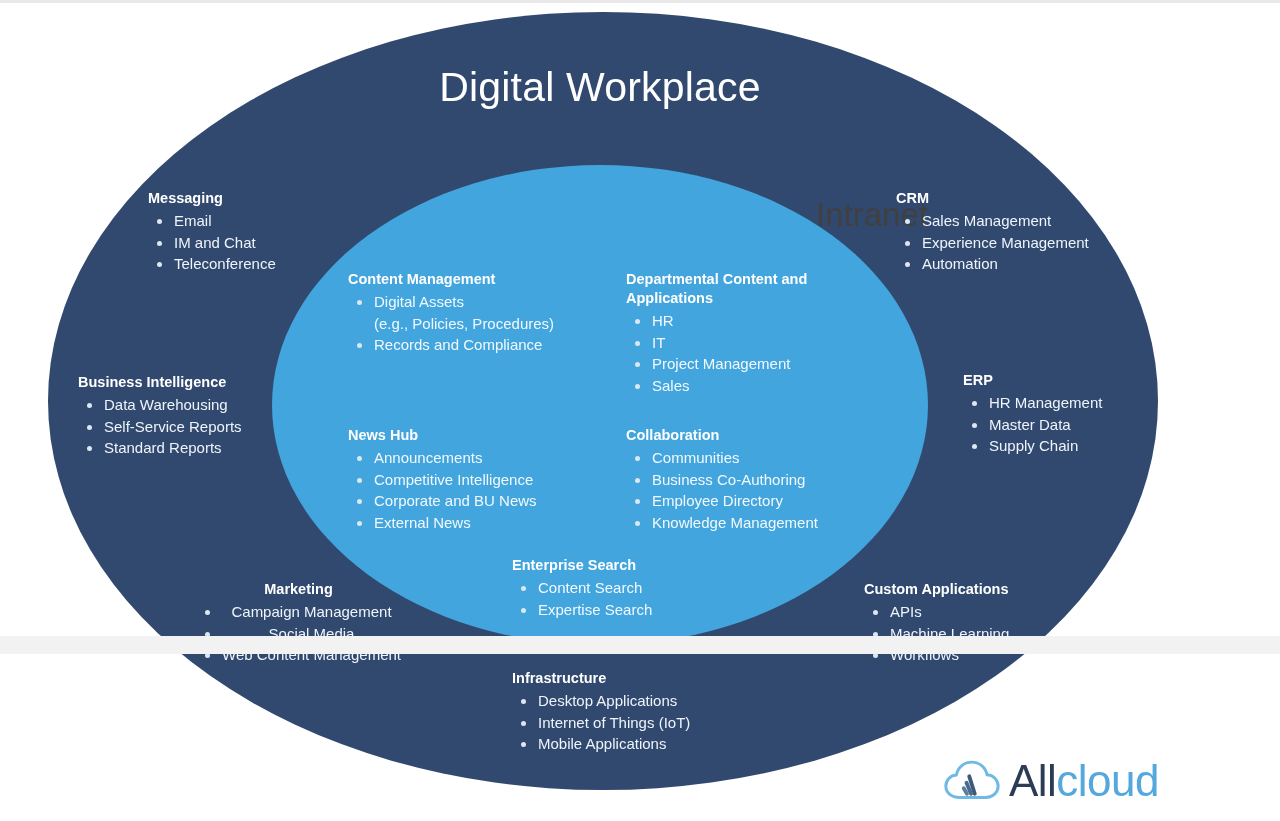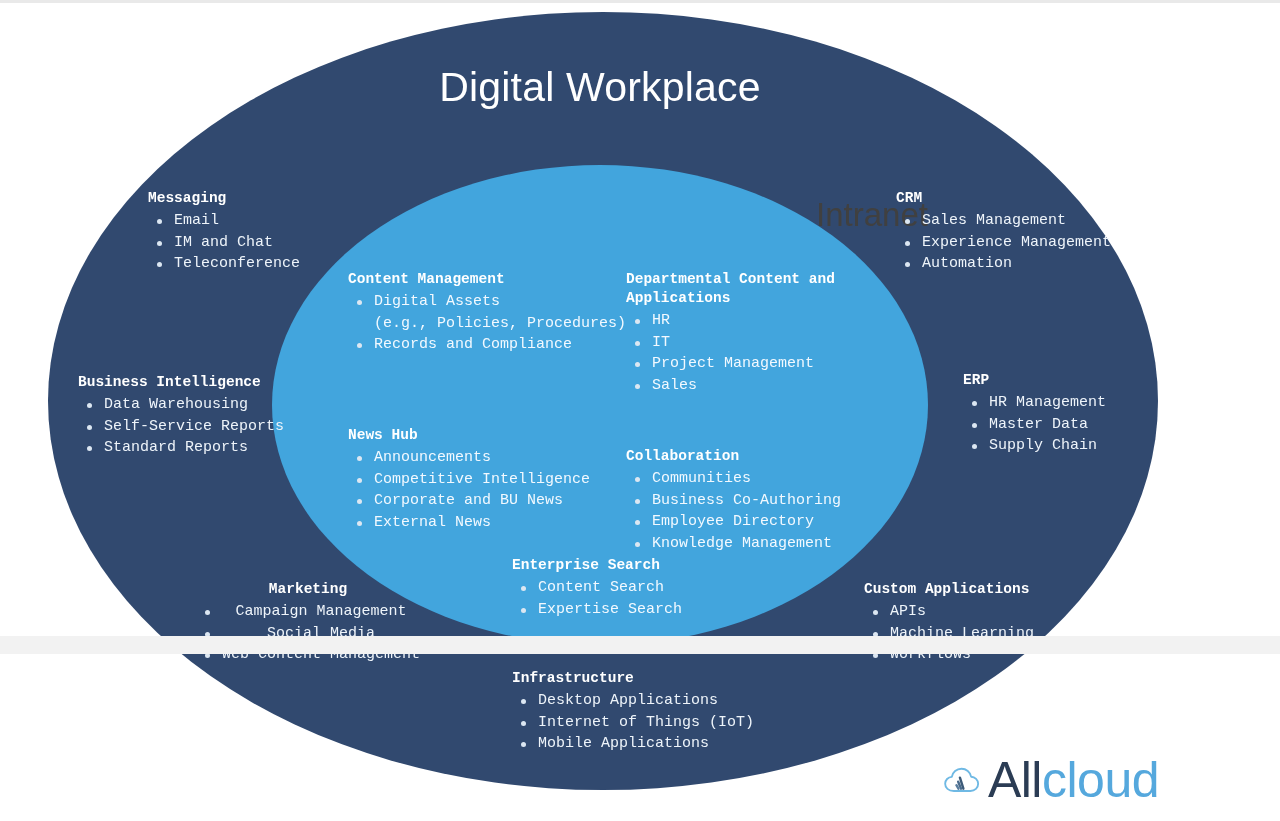--- a/index.html
+++ b/index.html
@@ -78,21 +78,20 @@
     text-align: right;
     color: #404040;
     font-size: 33px;
     font-weight: 400;
   }
 
   
   .group {
     position: absolute;
     color: #ffffff;
-    font-family: Liberation Mono, monospace;
   }
   .group-heading {
     font-size: 14.5px;
     font-weight: bold;
     line-height: 19px;
     margin: 0 0 2px 0;
     color: #ffffff;
   }
   .group-list {
     list-style: none;
@@ -128,39 +127,39 @@
   #g-marketing       { left: 196px;  top: 580px; text-align: center; }
   #g-infrastructure  { left: 512px;  top: 669px; }
   #g-custom-apps     { left: 864px;  top: 580px; }
   #g-erp             { left: 963px;  top: 371px; }
   #g-crm             { left: 896px;  top: 189px; }
 
   
   #g-content-mgmt    { left: 348px;  top: 270px; }
   #g-news-hub        { left: 348px;  top: 426px; }
   #g-dept-content    { left: 626px;  top: 270px; width: 230px; }
-  #g-collaboration   { left: 626px;  top: 426px; margin-top: 21px; }
+  #g-collaboration   { left: 626px;  top: 426px; }
   #g-ent-search      { left: 512px;  top: 556px; }
 
   #g-dept-content .group-heading { white-space: normal; width: 220px; }
 
   
   .logo {
     position: absolute;
     left: 944px;
     top: 752px;
     width: 215px;
     height: 56px;
     display: flex;
     align-items: center;
     gap: 8px;
   }
   .logo-mark { width: 58px; height: 46px; display: block; }
   .logo-word {
-    font-size: 50px;
+    font-size: 44px;
     line-height: 39px;
     letter-spacing: -0.5px;
     white-space: nowrap;
   }
   .logo-word .w1 { color: #2b3c54; }
   .logo-word .w2 { color: #55a8dd; }
 </style>
 </head>
 <body>
 

